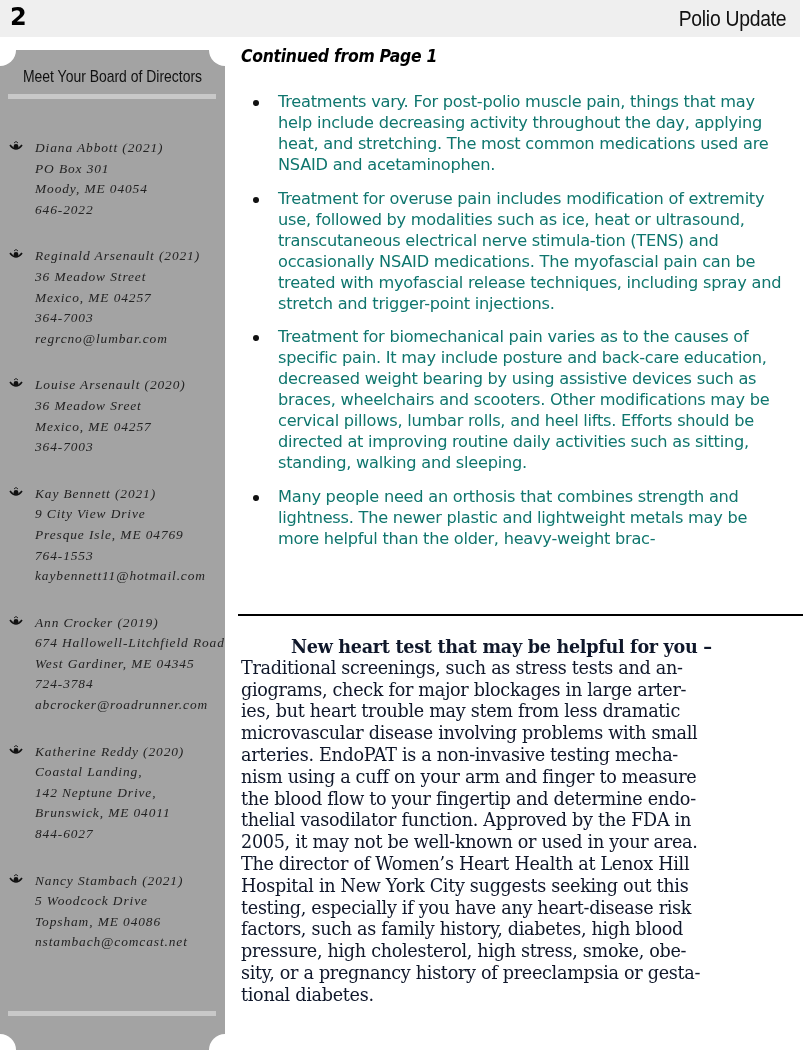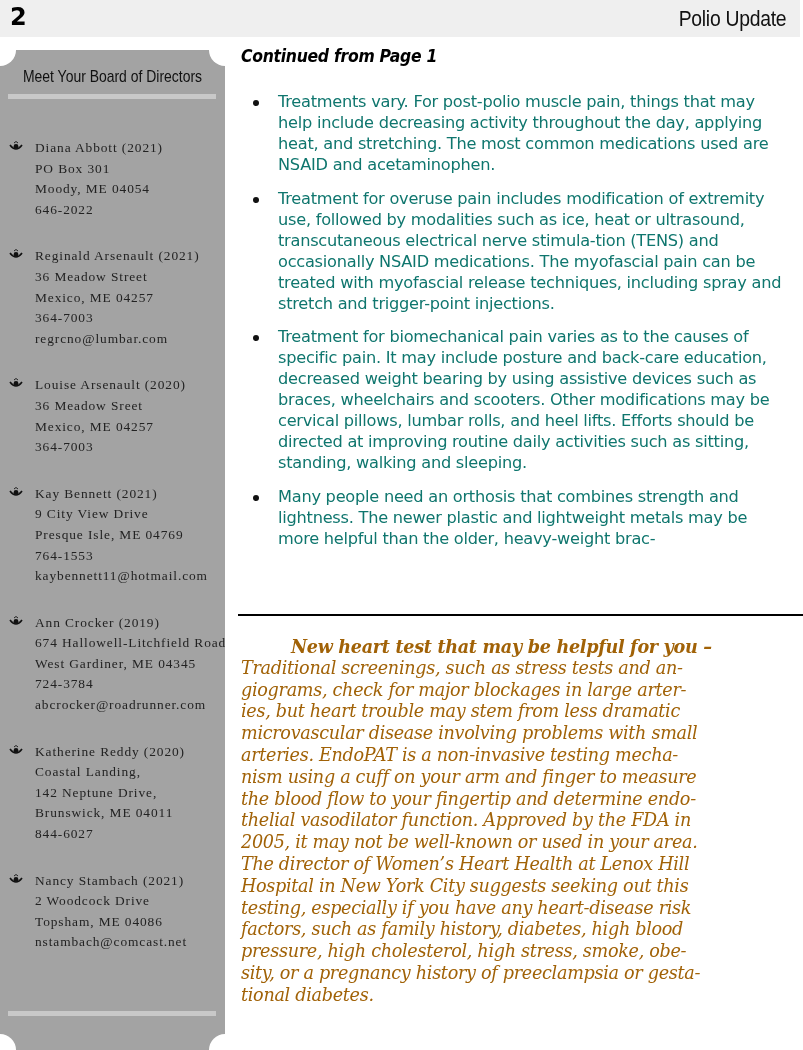--- a/index.html
+++ b/index.html
@@ -14,35 +14,35 @@
   .sidebar .notch { position: absolute; width: 32px; height: 32px; background: #fff; border-radius: 50%; }
   .notch.tl { left: -16px; top: -16px; }
   .notch.tr { right: -16px; top: -16px; }
   .notch.bl { left: -16px; bottom: -16px; }
   .notch.br { right: -16px; bottom: -16px; }
   .sidebar-title { position: absolute; left: 0; width: 225px; top: 17px; text-align: center; font-family: "Liberation Sans", sans-serif; font-size: 17px; color: #111; transform: scaleX(0.82); }
   .sidebar-rule { position: absolute; left: 8px; width: 208px; height: 5px; background: #c8c8c8; }
   .sidebar-rule.top { top: 44px; }
   .sidebar-rule.bottom { top: 961px; }
 
-  .directors { position: absolute; left: 0; top: 88px; width: 225px; }
+  .directors { position: absolute; left: 0; top: 88px; width: 225px; font-style: italic; }
   .director { position: relative; padding-left: 35px; margin-bottom: 26px; font-family: "Liberation Serif", serif; font-size: 13.4px; line-height: 20.6px; letter-spacing: 0.9px; color: #222; }
   .director .icon { position: absolute; left: 9px; top: 2px; width: 14px; height: 14px; }
   .director .line { white-space: nowrap; }
 
   
   .continued { position: absolute; left: 241px; top: 46px; font-family: "DejaVu Sans", sans-serif; font-weight: bold; font-style: italic; font-size: 17px; color: #000; transform: scaleX(0.92); transform-origin: left center; letter-spacing: -0.3px; }
 
   .bullets { position: absolute; left: 250px; top: 91px; width: 540px; margin: 0; padding: 0; list-style: none; }
   .bullets li { position: relative; padding-left: 28px; font-family: "DejaVu Sans", sans-serif; font-size: 16.2px; line-height: 21px; color: #0f766e; margin-bottom: 12.5px; letter-spacing: -0.25px; }
   .bullets li .dot { position: absolute; left: 3px; top: 9px; width: 6px; height: 6px; border-radius: 50%; background: #111; }
 
   .divider { position: absolute; left: 238px; top: 614px; width: 565px; height: 2px; background: #000; }
 
-  .article { position: absolute; left: 241px; top: 636px; width: 556px; font-family: "DejaVu Serif", serif; font-size: 17.6px; line-height: 21.8px; color: #a16207; letter-spacing: -0.3px; font-style: italic; }
+  .article { position: absolute; left: 241px; top: 636px; width: 556px; font-family: "DejaVu Serif", serif; font-size: 17.6px; line-height: 21.8px; color: #0f172a; letter-spacing: -0.3px; }
   .article .lead { font-weight: bold; padding-left: 50px; }
   .article .line { display: block; white-space: nowrap; }
 </style>
 </head>
 <body>
 
 <div class="header-bar">
   <span class="page-number">2</span>
   <span class="newsletter-name">Polio Update</span>
 </div>
@@ -125,21 +125,21 @@
         <div class="line">Brunswick, ME  04011</div>
         <div class="line">844-6027</div>
       </div>
       <div class="director">
         <svg class="icon" viewBox="0 0 14 14">
           <path d="M1 5 Q7 13 13 5" fill="none" stroke="#111" stroke-width="1.6"></path>
           <circle cx="7" cy="6.5" r="2.4" fill="#111"></circle>
           <path d="M5 3 L7 1.5 L9 3" fill="none" stroke="#111" stroke-width="0.9"></path>
         </svg>
         <div class="line">Nancy Stambach (2021)</div>
-        <div class="line">2 Woodcock Drive</div>
+        <div class="line">5 Woodcock Drive</div>
         <div class="line">Topsham, ME 04086</div>
         <div class="line">nstambach@comcast.net</div>
       </div>
     </div>
   <div class="sidebar-rule bottom"></div>
 </aside>
 
 <div class="continued">Continued from Page 1</div>
 
 <ul class="bullets" id="bullets">

